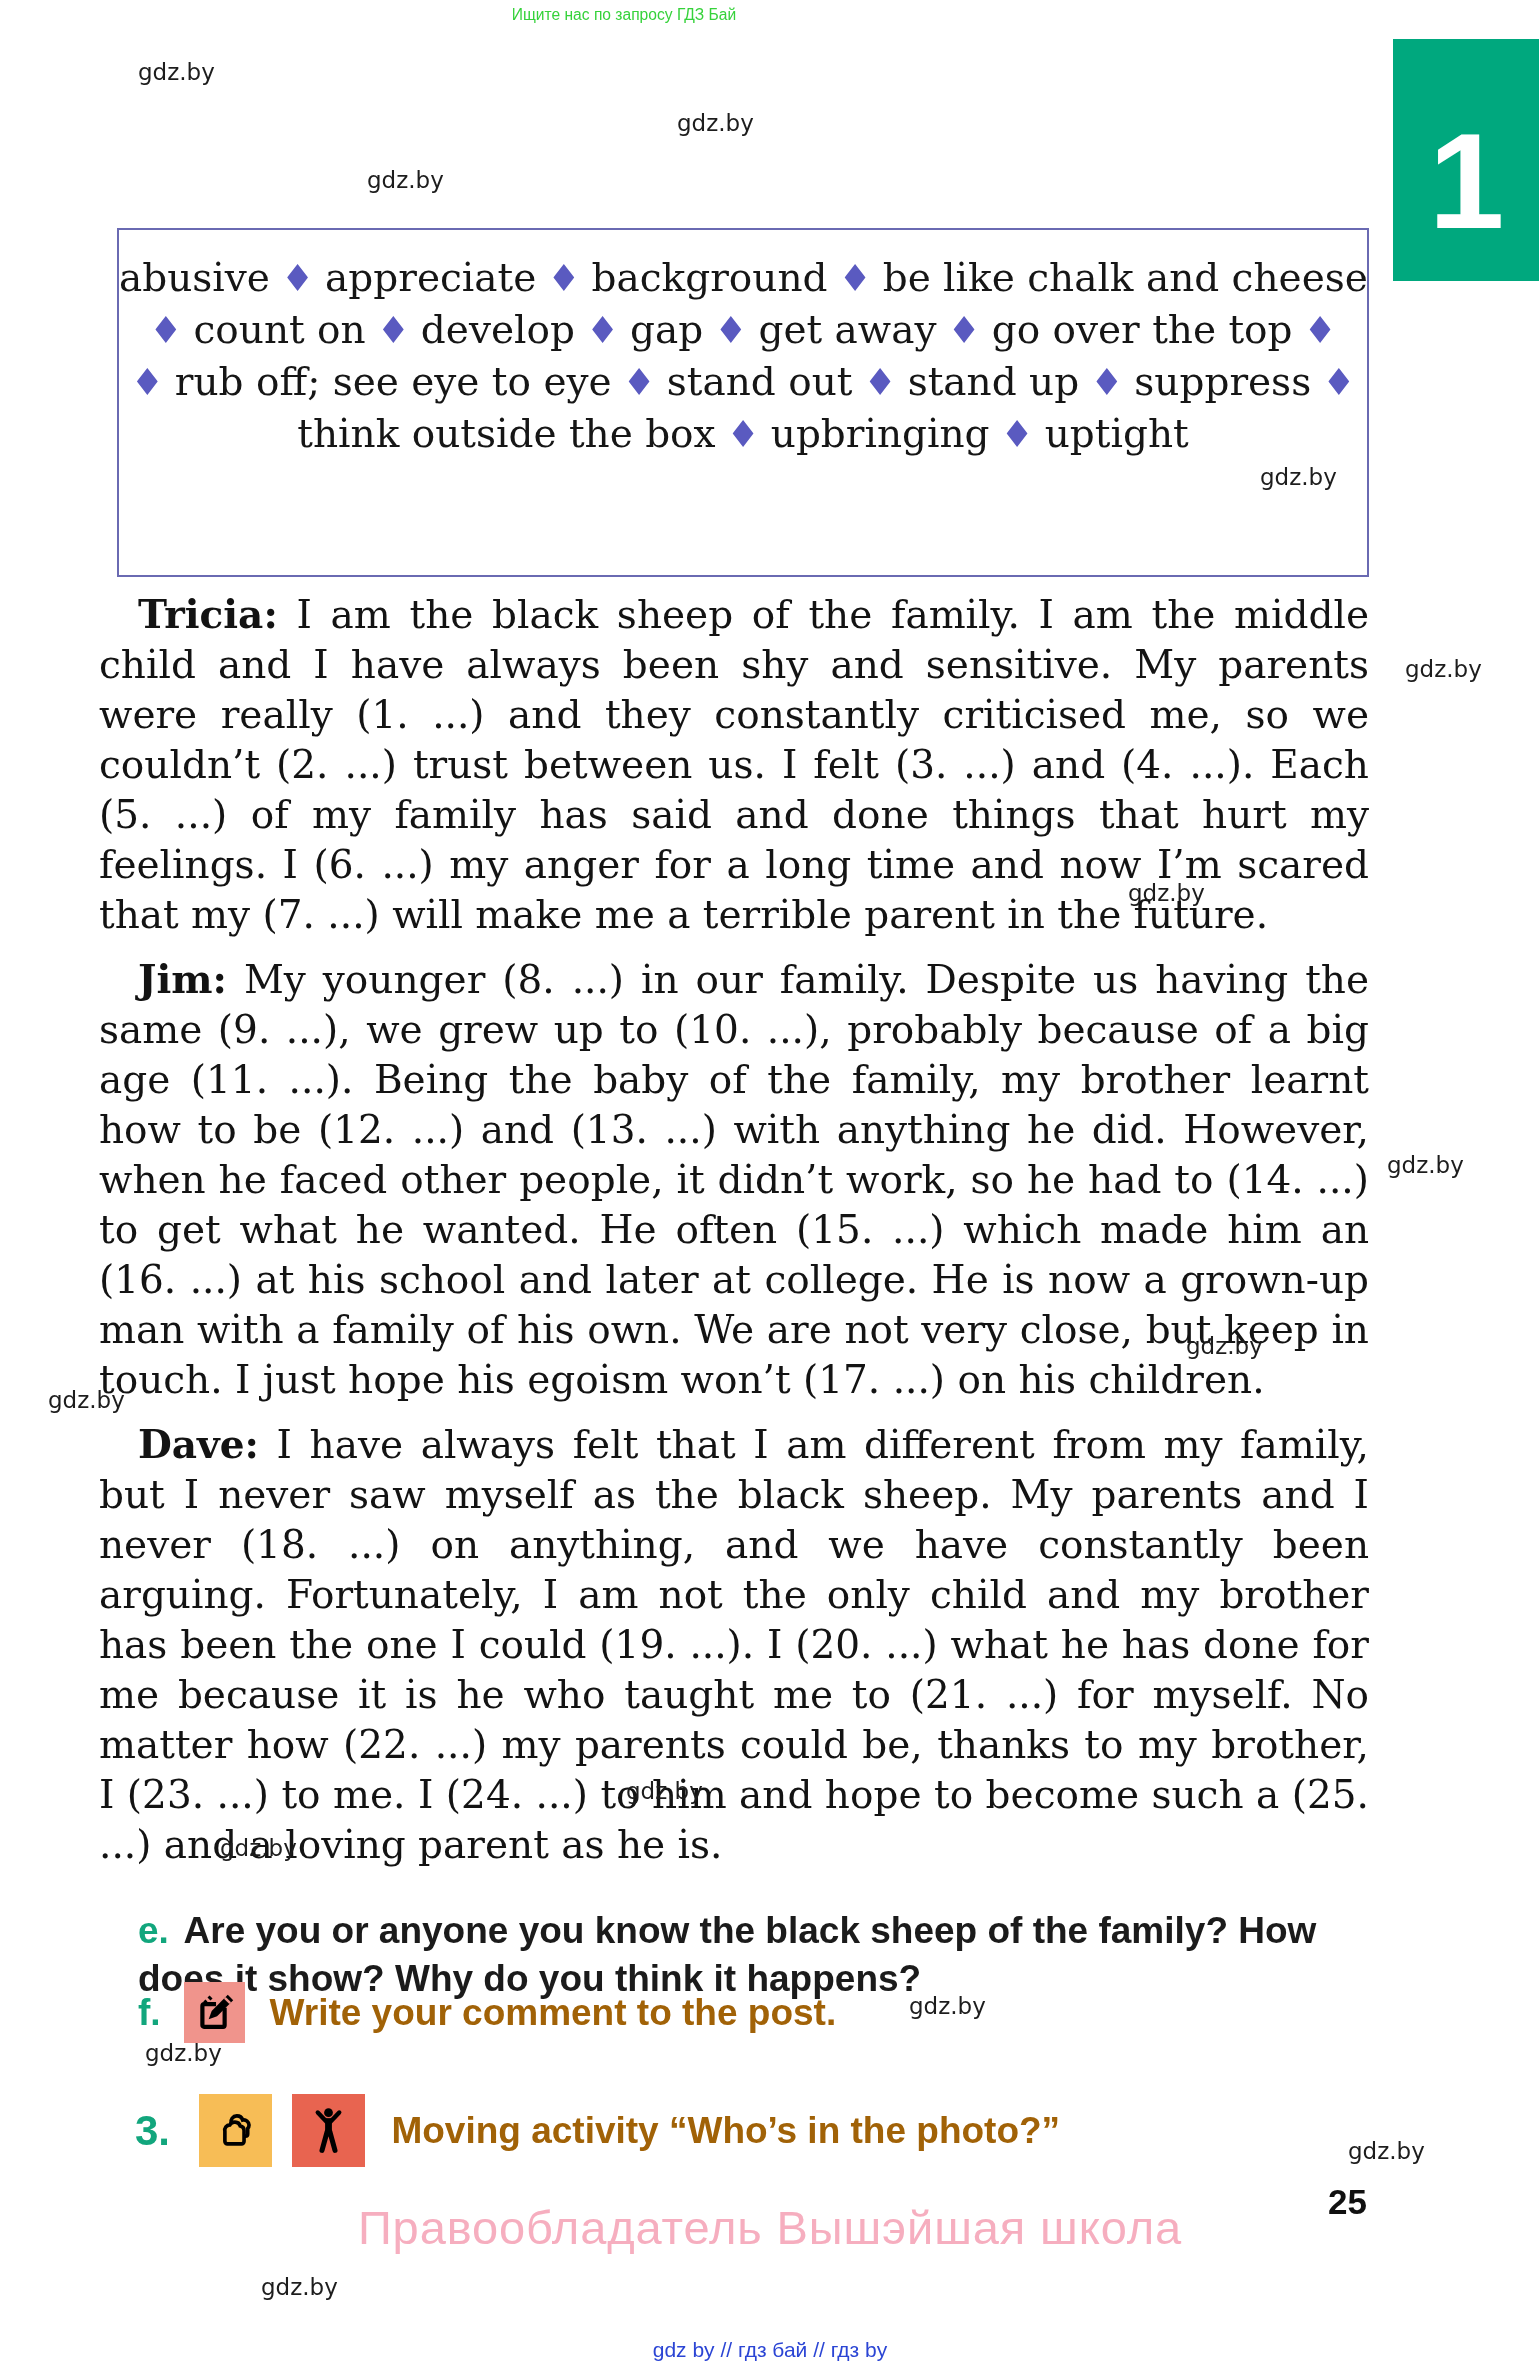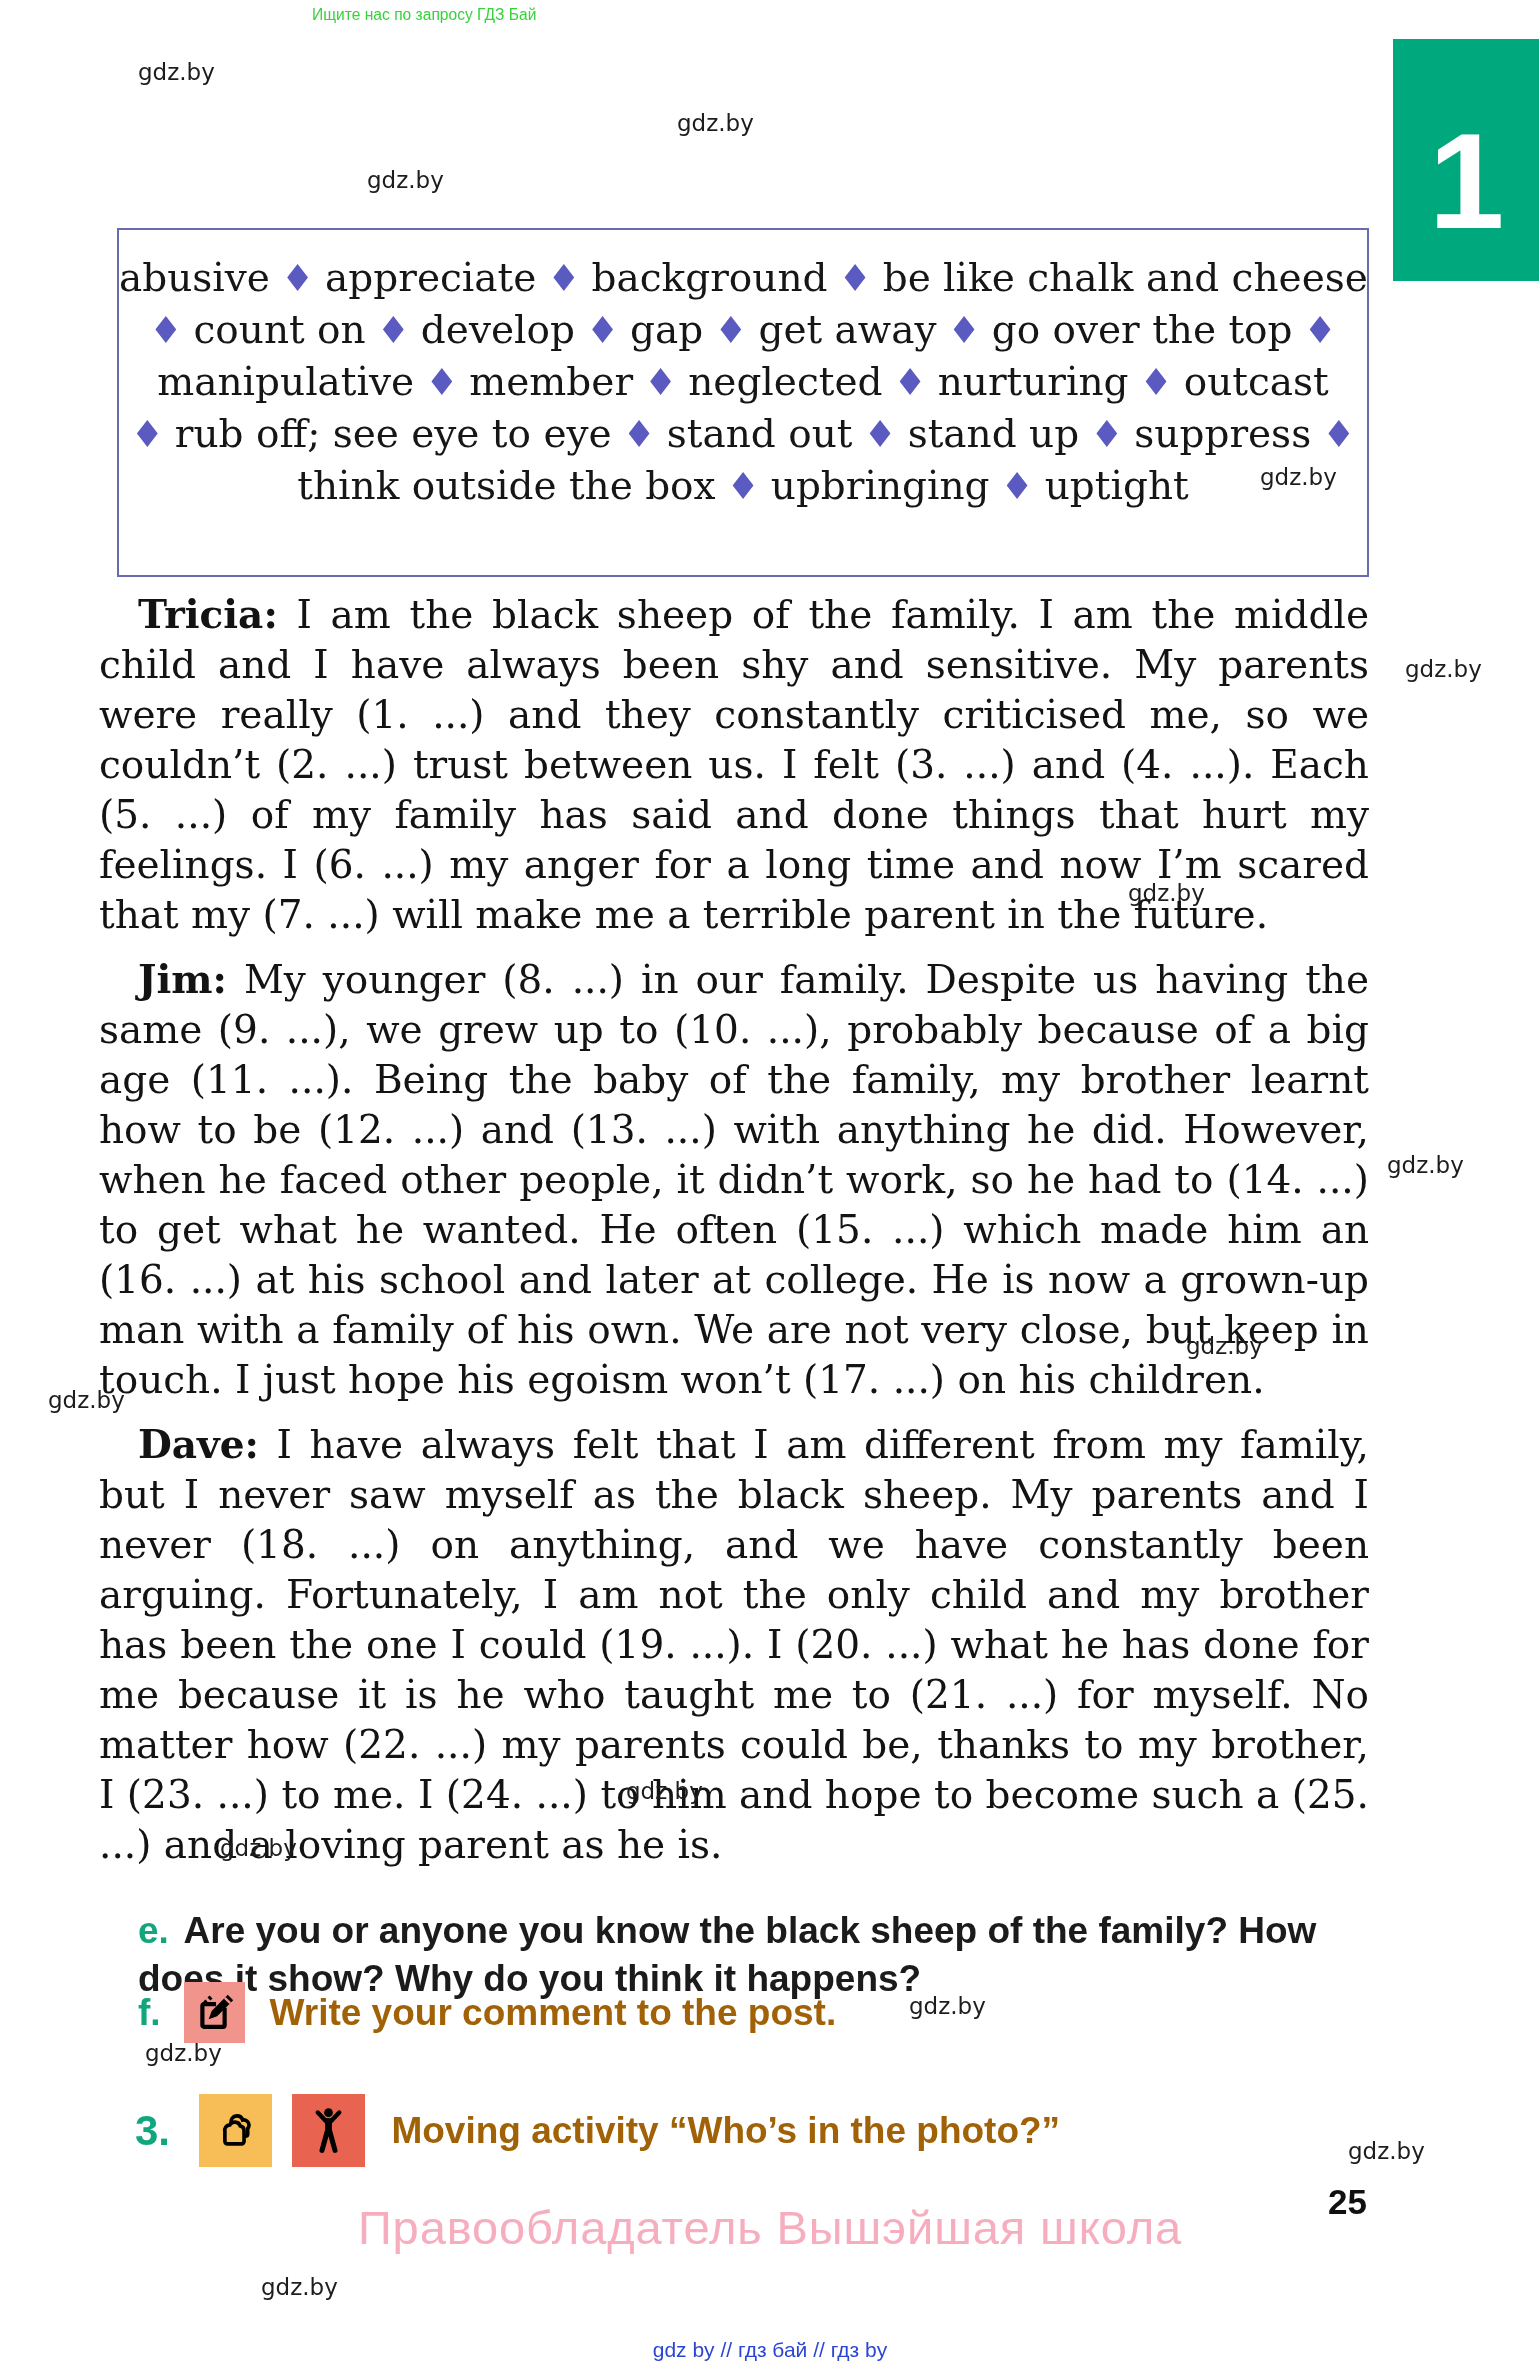--- a/index.html
+++ b/index.html
@@ -1,19 +1,19 @@
 <!DOCTYPE html>
 <html style="--green_tab: #00a87e; --label_green: #12a67d; --banner_green: #35d23a; --box_border: #6a6ab2; --diamond: #5a5ac0; --footer_pink: #f6aebf; --footer_blue: #2b45d4; --icon_write_bg: #f0948c; --icon_clouds_bg: #f7bd56; --icon_person_bg: #e86450;font-size:14.7px"><head>
 <meta charset="utf-8">
 <style>
   html,body{margin:0;padding:0;background:#e8e8e8;}
   .page{position:relative;width:1540px;height:2377px;background:#ffffff;overflow:hidden;
         font-family:"DejaVu Serif", serif;color:#141414;}
 
-  .banner{position:absolute;left:312px;top:5.5px;width:624px;
+  .banner{position:absolute;left:312px;top:5.5px;width:624px;text-align:center;
           font:15.6px "Liberation Sans", sans-serif;color:var(--banner_green);}
 
   .wm{position:absolute;font:23px "DejaVu Sans", sans-serif;color:#1d1d1d;white-space:nowrap;}
 
   .unit-tab{position:absolute;left:1393px;top:39px;width:147px;height:242px;
             background:var(--green_tab);display:flex;align-items:center;justify-content:center;}
   .unit-tab .num{font:bold 136px "Liberation Sans", sans-serif;color:#ffffff;margin-top:42px;}
 
   .word-box{position:absolute;left:117px;top:188px;width:1252px;height:349px;
             border:2.8px solid var(--box_border);box-sizing:border-box;padding-top:22px;margin-top:40px;}
@@ -55,21 +55,20 @@
   <div class="banner">Ищите нас по запросу ГДЗ Бай</div>
 
   <div class="unit-tab">
     <span class="num">1</span>
   </div>
 
   <div class="word-box">
     <div>
         <div class="box-line"><span>abusive</span><span class="diamond">♦</span><span>appreciate</span><span class="diamond">♦</span><span>background</span><span class="diamond">♦</span><span>be like chalk and cheese</span></div>
         <div class="box-line"><span class="diamond">♦</span><span>count on</span><span class="diamond">♦</span><span>develop</span><span class="diamond">♦</span><span>gap</span><span class="diamond">♦</span><span>get away</span><span class="diamond">♦</span><span>go over the top</span><span class="diamond">♦</span></div>
-        <div class="box-line"><span>manipulative</span><span class="diamond">♦</span><span>member</span><span class="diamond">♦</span><span>neglected</span><span class="diamond">♦</span><span>nurturing</span><span class="diamond">♦</span><span>outcast</span></div>
         <div class="box-line"><span class="diamond">♦</span><span>rub off; see eye to eye</span><span class="diamond">♦</span><span>stand out</span><span class="diamond">♦</span><span>stand up</span><span class="diamond">♦</span><span>suppress</span><span class="diamond">♦</span></div>
         <div class="box-line"><span>think outside the box</span><span class="diamond">♦</span><span>upbringing</span><span class="diamond">♦</span><span>uptight</span></div>
       </div>
   </div>
 
   <div class="posts">
       <p class="post"><b>Tricia:</b> I am the black sheep of the family. I am the middle child and I have always been shy and sensitive. My parents were really (1. ...) and they constantly criticised me, so we couldn’t (2. ...) trust between us. I felt (3. ...) and (4. ...). Each (5. ...) of my family has said and done things that hurt my feelings. I (6. ...) my anger for a long time and now I’m scared that my (7. ...) will make me a terrible parent in the future.</p>
       <p class="post"><b>Jim:</b> My younger (8. ...) in our family. Despite us having the same (9. ...), we grew up to (10. ...), probably because of a big age (11. ...). Being the baby of the family, my brother learnt how to be (12. ...) and (13. ...) with anything he did. However, when he faced other people, it didn’t work, so he had to (14. ...) to get what he wanted. He often (15. ...) which made him an (16. ...) at his school and later at college. He is now a grown-up man with a family of his own. We are not very close, but keep in touch. I just hope his egoism won’t (17. ...) on his children.</p>
       <p class="post"><b>Dave:</b> I have always felt that I am different from my family, but I never saw myself as the black sheep. My parents and I never (18. ...) on anything, and we have constantly been arguing. Fortunately, I am not the only child and my brother has been the one I could (19. ...). I (20. ...) what he has done for me because it is he who taught me to (21. ...) for myself. No matter how (22. ...) my parents could be, thanks to my brother, I (23. ...) to me. I (24. ...) to him and hope to become such a (25. ...) and a loving parent as he is.</p>
     </div>

